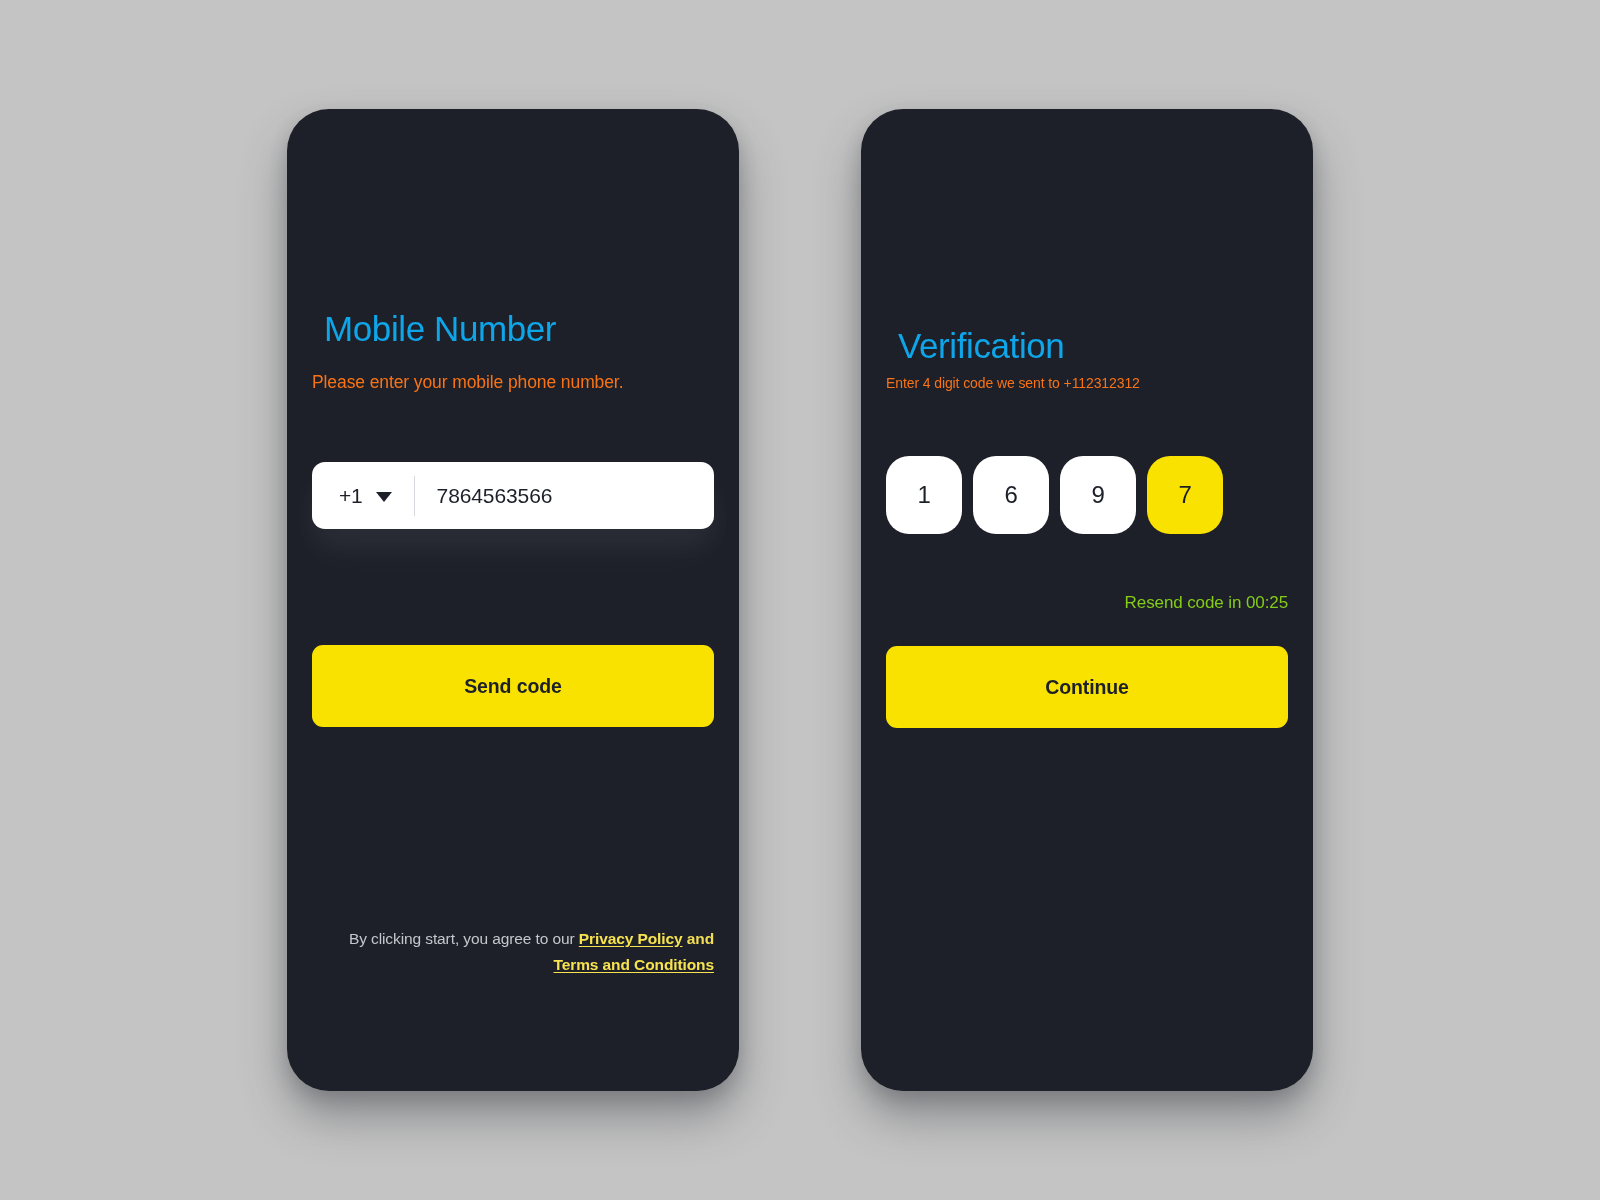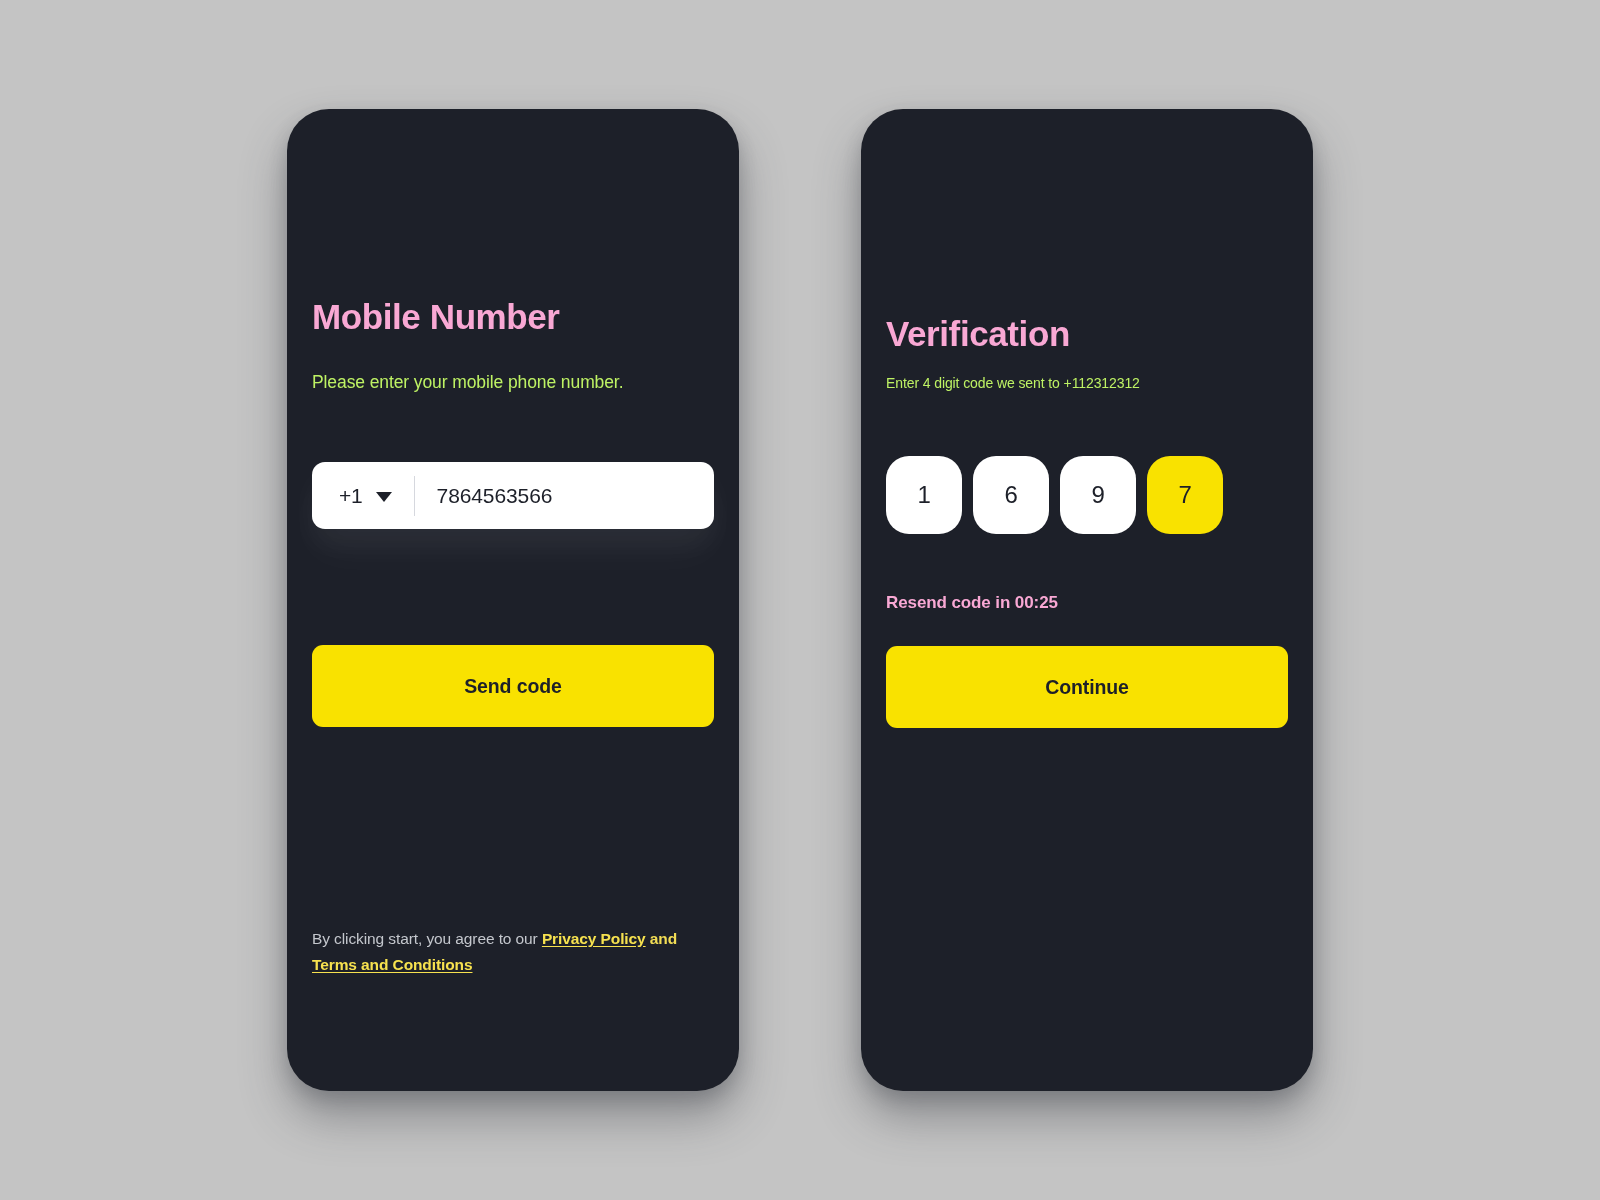--- a/index.html
+++ b/index.html
@@ -43,37 +43,37 @@
     left: 25px;
     right: 25px;
     top: 0;
     bottom: 0;
   }
 
   .title {
     position: absolute;
     top: 189px;
     left: 0;
-    margin: 0;
+    margin: 12px;
     font-size: 35px;
-    font-weight: bold;
+    font-weight: normal;
     letter-spacing: -0.4px;
-    color: #f9a8d4;
+    color: #0ea5e9;
     line-height: 1.1;
   }
   .card.right .title { top: 206px; }
 
   .subtitle {
     position: absolute;
     top: 263px;
     left: 0;
     margin: 0;
     font-size: 17.5px;
     font-weight: normal;
-    color: #bef264;
+    color: #f97316;
     letter-spacing: -0.1px;
   }
   .card.right .subtitle { top: 266px; font-size: 14px; }
 
   
   .phone-field {
     position: absolute;
     top: 353px;
     left: 0;
     right: 0;
@@ -147,21 +147,21 @@
     cursor: pointer;
   }
   .card.right .primary-btn { top: 537px; }
 
   
   .legal {
     position: absolute;
     left: 0;
     right: 0;
     top: 806px;
-    text-align: left;
+    text-align: right;
     font-size: 15.5px;
     color: #c4c7cd;
     line-height: 1.68;
     letter-spacing: -0.1px;
     margin-top: 11px;
   }
   .legal .conj {
     color: #f2dd55;
     font-weight: bold;
   }
@@ -195,24 +195,24 @@
   }
   .otp-box.active {
     background: #f9e200;
   }
 
   .resend {
     position: absolute;
     top: 467px;
     left: 0;
     right: 0;
-    text-align: left;
+    text-align: right;
     font-size: 17px;
-    font-weight: bold;
-    color: #f9a8d4;
+    font-weight: normal;
+    color: #84cc16;
     letter-spacing: -0.1px;
   }
 </style>
 </head>
 <body>
 
 <div class="stage">
 
   <section class="card left">
     <div class="card-inner">

